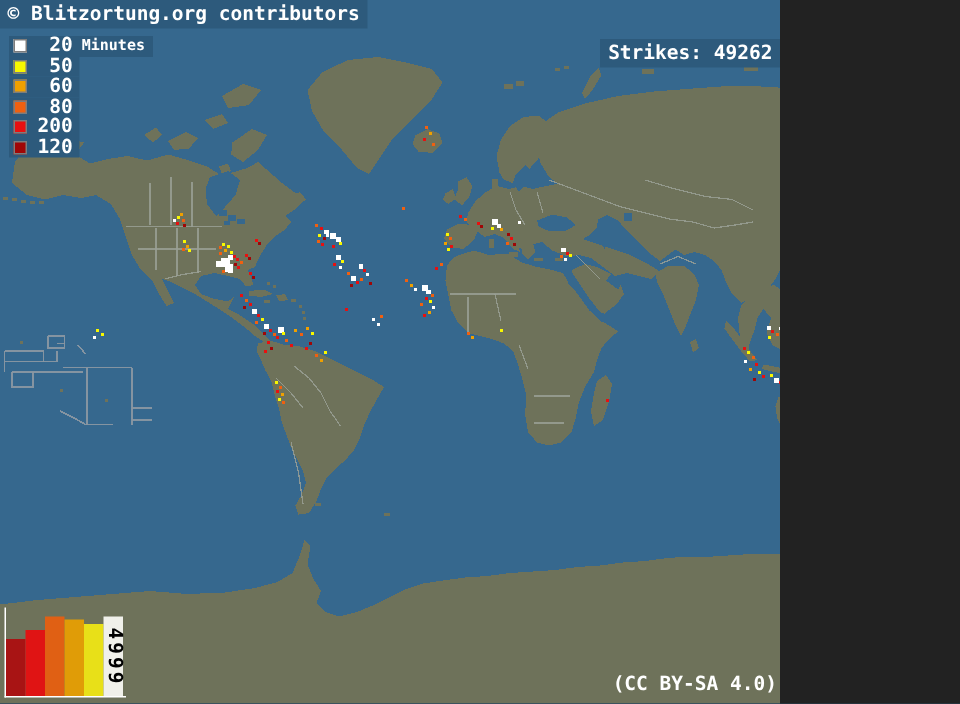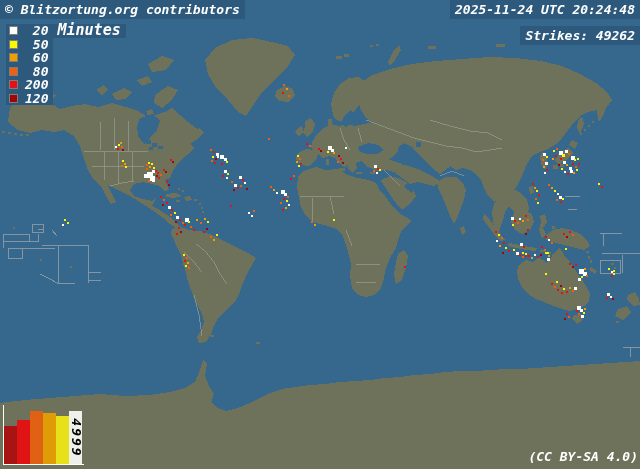--- a/index.html
+++ b/index.html
@@ -1,39 +1,39 @@
 <!DOCTYPE html>
 <html style="--ocean: #36688e; --land: #6e725a; --panel: #2d5a7c; --border: #9aa095; --maritime: #8a97a2; --txt: #ffffff;"><head>
 <meta charset="utf-8">
 <style>
   :root{
     --ocean:#36688e; --land:#6e725a; --panel:#2d5a7c;
     --border:#9aa095; --maritime:#8a97a2; --txt:#ffffff;
   }
   html,body{margin:0;padding:0;background:#222;}
-  #screen{position:relative;width:640px;height:469px;overflow:hidden;
+  #screen{position:relative;width:520px;height:469px;overflow:hidden;
     background:var(--ocean);
-    font-family:"DejaVu Sans Mono","Liberation Mono",monospace;font-style:italic;}
+    font-family:"DejaVu Sans Mono","Liberation Mono",monospace;}
   #map-svg{position:absolute;left:0;top:0;}
   .land{fill:var(--land);stroke:none;}
   .sea{fill:var(--ocean);stroke:none;}
   .cborder{stroke:var(--border);stroke-width:0.8;fill:none;opacity:0.85;}
   .mline{stroke:var(--maritime);stroke-width:1;fill:none;opacity:0.95;}
   .panel{position:absolute;background:var(--panel);color:var(--txt);
     font-weight:bold;font-size:13px;line-height:13px;padding:3px 5px;white-space:pre;}
   #contributors{left:0;top:0;}
   #datetime{right:0;top:0;}
   #strikes-count{right:0;top:26px;}
   #legend{position:absolute;left:6px;top:24px;}
   .legend-row{display:flex;align-items:center;background:var(--panel);
     padding:0 5px 0 3px;height:13.5px;width:-moz-max-content;width:max-content;justify-content:flex-end;}
   .swatch{width:7px;height:7px;border:1px solid #7d7d7d;margin-right:7px;flex:none;}
   .legend-num{display:inline-block;width:3ch;text-align:right;color:var(--txt);
     font-weight:bold;font-size:13px;line-height:13px;white-space:pre;}
-  .legend-suffix{color:var(--txt);font-weight:bold;font-size:15px;line-height:13px;white-space:pre;}
+  .legend-suffix{color:var(--txt);font-weight:bold;font-size:10px;line-height:13px;white-space:pre;}
   #histogram{position:absolute;left:3px;top:405px;width:80px;height:59px;
     border-left:1px solid #ffffff;border-bottom:1px solid #ffffff;
     display:flex;align-items:flex-end;}
   .bar{width:13px;flex:none;position:relative;}
   .bar-label{position:absolute;left:50%;top:50%;
     transform:translate(-50%,-50%) rotate(90deg);
     font-size:13px;font-weight:bold;letter-spacing:2px;color:#000;white-space:pre;}
   #license{position:absolute;right:2px;bottom:5px;color:var(--txt);
     font-weight:bold;font-size:13px;white-space:pre;text-align:center;}
 </style>
@@ -500,21 +500,20 @@
         <rect x="611" y="275" width="2" height="2" fill="#e81010"></rect>
         <rect x="607" y="293" width="3" height="3" fill="#ffffff"></rect>
         <rect x="610" y="296" width="2" height="2" fill="#ffffff"></rect>
         <rect x="612" y="298" width="2" height="2" fill="#a00606"></rect>
         <rect x="606" y="297" width="2" height="2" fill="#e81010"></rect>
         <rect x="613" y="270" width="2" height="2" fill="#f8f800"></rect>
       </g>
   </svg>
 
   <div class="panel" id="contributors">© Blitzortung.org contributors</div>
-  <div class="panel" id="datetime">2025-11-24 UTC 20:24:48</div>
   <div class="panel" id="strikes-count">Strikes: 49262</div>
 
   <div id="legend">
       <div class="legend-row">
         <span class="swatch" style="background: rgb(255, 255, 255);"></span>
         <span class="legend-num">20</span>
         <span class="legend-suffix"> Minutes</span>
       </div>
       <div class="legend-row">
         <span class="swatch" style="background: rgb(248, 248, 0);"></span>

